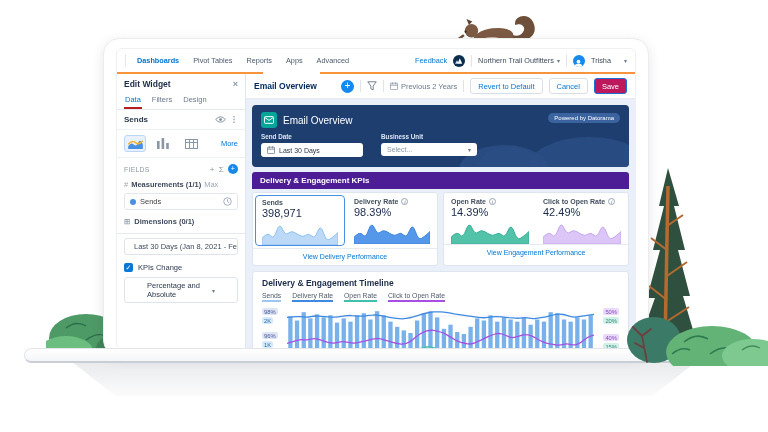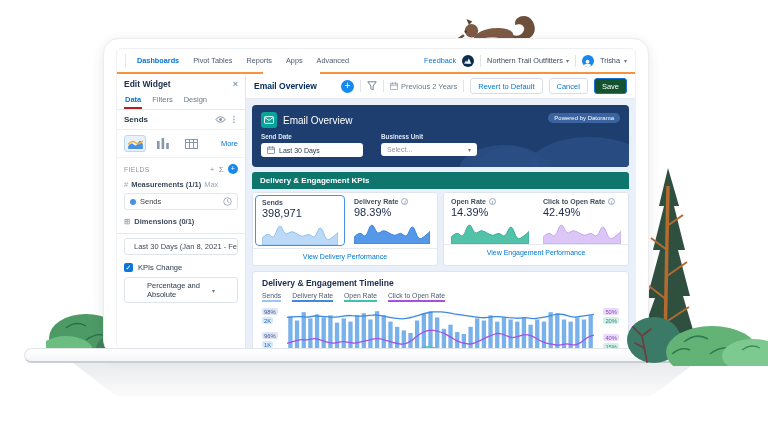--- a/index.html
+++ b/index.html
@@ -40,21 +40,21 @@
   .orange-gap{position:absolute;left:146px;width:57px;height:2px;background:#fff}
 
   .body-row{flex:1;display:flex;min-height:0}
 
   
   .left-panel{width:129px;flex:none;border-right:1px solid #e2e7ee;display:flex;flex-direction:column;overflow:hidden;background:#fff}
   .lp-header{display:flex;justify-content:space-between;align-items:center;padding:5px 7px 3px;font-size:8.5px;font-weight:bold;color:#1b2b4a}
   .close-x{color:#8a97a6;font-size:9px;cursor:pointer}
   .lp-tabs{display:flex;gap:9px;padding:0 7px;border-bottom:1px solid #e6eaf0}
   .lp-tab{padding:3px 1px 3px;color:#6b7a8d;cursor:pointer}
-  .lp-tab.active{color:#0176d3;font-weight:bold;border-bottom:2px solid #b91c1c}
+  .lp-tab.active{color:#0176d3;font-weight:normal;border-bottom:2px solid #b91c1c}
   .widget-row{display:flex;align-items:center;gap:4px;padding:5px 7px;border-bottom:1px solid #eef1f5;font-weight:bold;color:#2b3a4d;font-size:8px}
   .icons-row{display:flex;align-items:center;gap:6px;padding:5px 7px;border-bottom:1px solid #eef1f5}
   .chart-chip{width:22px;height:17px;border-radius:3px;display:flex;align-items:center;justify-content:center;cursor:pointer}
   .chart-chip.sel{background:#e8f1fd;border:1px solid #bcd7f5}
   .more-link{margin-left:auto;color:#0176d3}
   .fields-row{display:flex;align-items:center;gap:5px;padding:6px 7px 3px;color:#8a97a6;font-size:6.8px;letter-spacing:.3px}
   .fld-icons{margin-left:auto;display:flex;align-items:center;gap:4px;color:#8a97a6;font-size:8px}
   .target-icon{width:10px;height:10px;border-radius:50%;background:#1589ee;color:#fff;font-size:7px;line-height:10px;text-align:center}
   .meas-row{padding:3px 7px 2px;display:flex;gap:3px;align-items:baseline;color:#3e4b5c}
   .meas-label{font-weight:bold}
@@ -75,36 +75,36 @@
   .mini-select{border:1px solid #dfe4ea;border-radius:3px;padding:1px 4px;display:flex;gap:3px;align-items:center;color:#2b3a4d}
 
   
   .main-col{flex:1;display:flex;flex-direction:column;min-width:0}
   .toolbar{height:25px;flex:none;display:flex;align-items:center;padding:0 8px;gap:6px;border-bottom:1px solid #e6eaf0;background:#fff}
   .tb-title{font-size:8.5px;font-weight:bold;color:#032d60;margin-right:auto}
   .plus-btn{width:13px;height:13px;border-radius:50%;background:#1589ee;color:#fff;font-size:10px;line-height:12px;text-align:center;cursor:pointer}
   .vdiv{width:1px;height:12px;background:#e0e4ea}
   .range{display:flex;gap:3px;color:#6b7a8d;align-items:center}
   .btn{border:1px solid #d8dde6;border-radius:3px;padding:2.5px 7px;color:#0176d3;background:#fff;cursor:pointer}
-  .btn.primary{background:#14532d;border-color:#1a6fd4;color:#fff}
+  .btn.primary{background:#be185d;border-color:#1a6fd4;color:#fff}
 
   .content{flex:1;background:#e9f0fa;padding:6px;overflow:hidden;display:flex;flex-direction:column;min-height:0}
 
   .banner{flex:none;background:#1d3e6e;border-radius:4px;height:62px;position:relative;overflow:hidden;padding:7px 9px}
   .cloud{position:absolute;border-radius:50%;background:#2a4f85;opacity:.85}
   .banner-top{display:flex;align-items:center;gap:6px;position:relative}
   .mail-chip{width:16px;height:16px;border-radius:3px;background:#06a59a;display:flex;align-items:center;justify-content:center}
   .banner-title{color:#fff;font-size:10px}
   .powered{position:absolute;right:9px;top:8px;background:#3a63a0;color:#fff;font-size:6px;padding:2px 6px;border-radius:8px}
   .banner-fields{display:flex;gap:18px;margin-top:5px;position:relative}
   .bfield-label{font-size:6.3px;font-weight:bold;color:#dbe6f5}
   .binput{background:#fff;border-radius:3px;padding:3px 6px;font-size:7px;color:#2b3a4d;display:flex;gap:4px;align-items:center;margin-top:3px;width:102px}
   .bselect{width:96px;justify-content:space-between;color:#8a97a6;display:flex}
 
-  .kpi-bar{flex:none;background:#0f766e;color:#fff;font-size:8px;font-weight:bold;padding:4px 8px;border-radius:3px 3px 0 0;margin-top:5px}
+  .kpi-bar{flex:none;background:#4c1d95;color:#fff;font-size:8px;font-weight:bold;padding:4px 8px;border-radius:3px 3px 0 0;margin-top:5px}
   .panels{flex:none;display:flex;gap:5px;margin-top:3px}
   .panel{flex:1;background:#fff;border:1px solid #dfe5ee;border-radius:3px;display:flex;flex-direction:column;overflow:hidden}
   .cards{display:flex}
   .card{flex:1;padding:5px 7px 0;cursor:pointer}
   .card.selected{border:1px solid #4a90e2;border-radius:4px;margin:2px;padding:3px 6px 0}
   .card-label{font-size:7px;color:#44505e;font-weight:bold;display:flex;gap:3px;align-items:center}
   .info-dot{width:7px;height:7px;border:1px solid #9aa7b8;border-radius:50%;font-size:5px;line-height:6px;text-align:center;color:#9aa7b8;font-style:italic}
   .card-value{font-size:11px;color:#1b2b4a;margin-top:1px}
   .spark{width:100%;height:24px;margin-top:2px}
   .panel-link{border-top:1px solid #e6ebf2;text-align:center;color:#0176d3;font-size:7px;padding:4px 0 5px;cursor:pointer}
@@ -179,21 +179,21 @@
             <span>Northern Trail Outfitters</span>
             <span class="caret">▾</span>
           </span>
           <div class="vdiv"></div>
           <span class="avatar">
             <svg width="9" height="8" viewBox="0 0 10 9">
                 <circle cx="5" cy="3" r="2.1" fill="#fff"></circle>
                 <path d="M0.5,9 a4.5,3.6 0 0 1 9,0 Z" fill="#fff"></path>
               </svg>
           </span>
-          <span style="display:flex;gap:4px;align-items:center">
+          <span style="display:flex;gap:13px;align-items:center">
             <span>Trisha</span>
             <span class="caret">▾</span>
           </span>
         </div>
       </div>
       <div class="orange-line">
           <div class="orange-gap"></div>
         </div>
 
       <div class="body-row">

